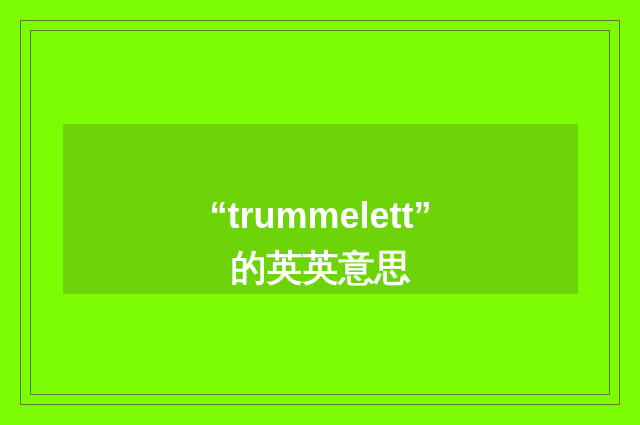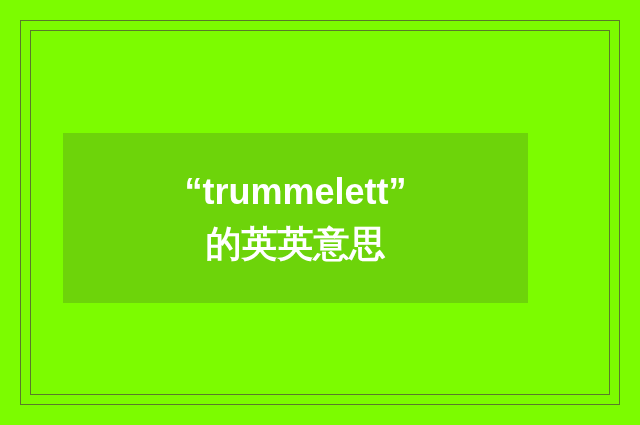--- a/index.html
+++ b/index.html
@@ -42,26 +42,26 @@
     bottom: 30px;
     border: 1px solid #5A7A2A;
     box-sizing: border-box;
     pointer-events: none;
   }
 
   
   .banner {
     position: absolute;
     left: 63px;
-    top: 133px;
-    width: 465px;
+    top: 124px;
+    width: 515px;
     height: 170px;
     background: #6DD40A;
     display: flex;
-    align-items: center;
+    align-items: flex-end;
     justify-content: center;
     box-sizing: border-box;
   }
 
   .banner-title {
     width: 250px;
     margin: 0;
     color: #FFFFFF;
     font-family: "Liberation Sans", "DejaVu Sans", sans-serif;
     font-size: 36px;

